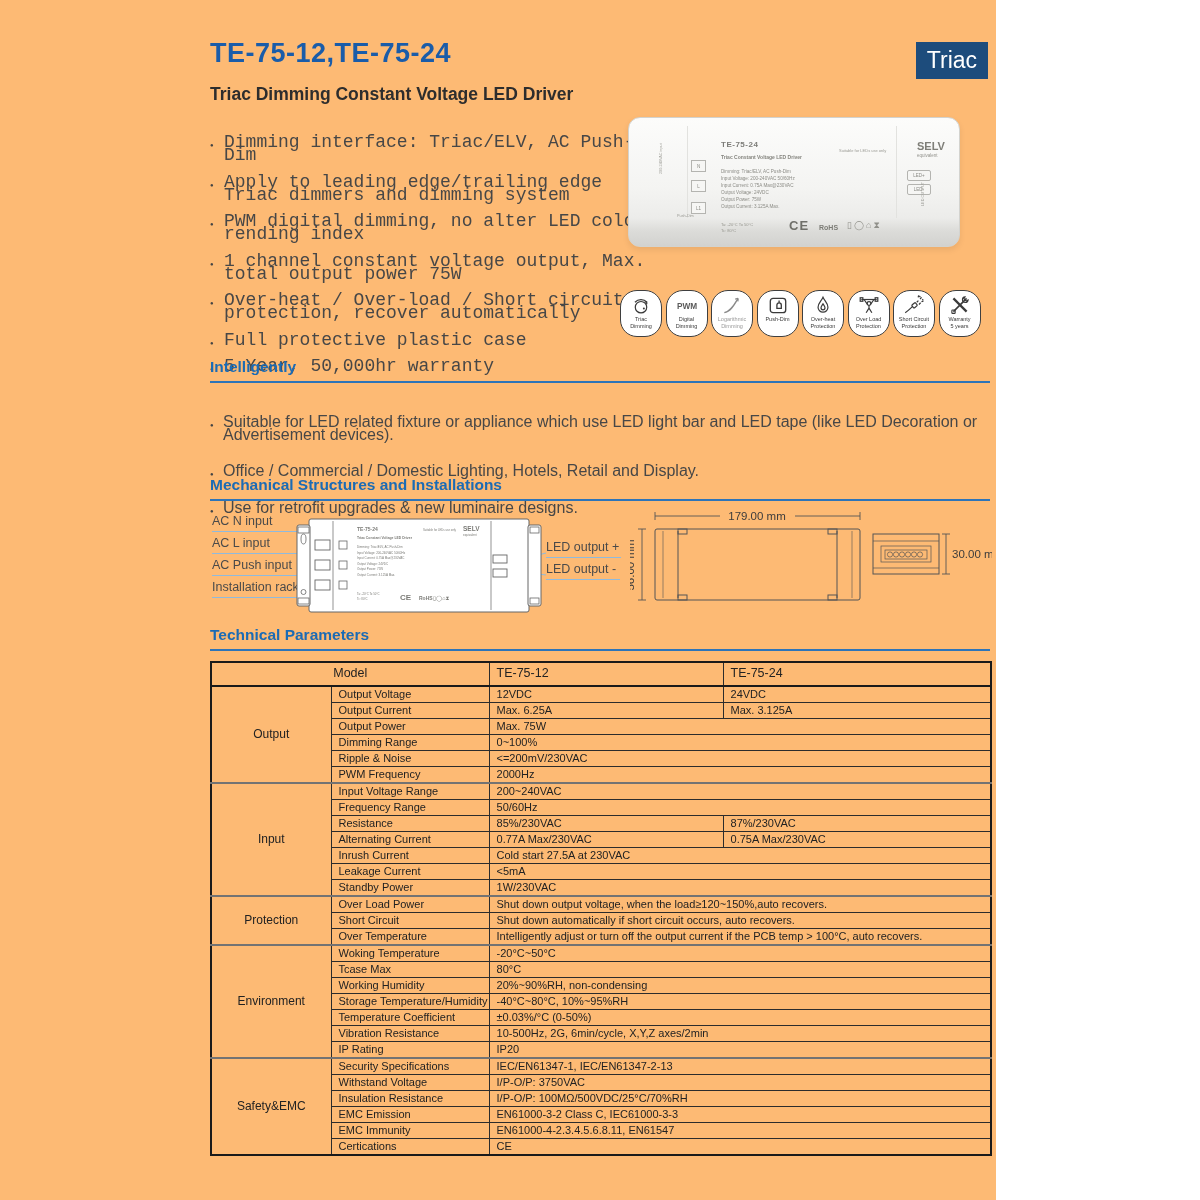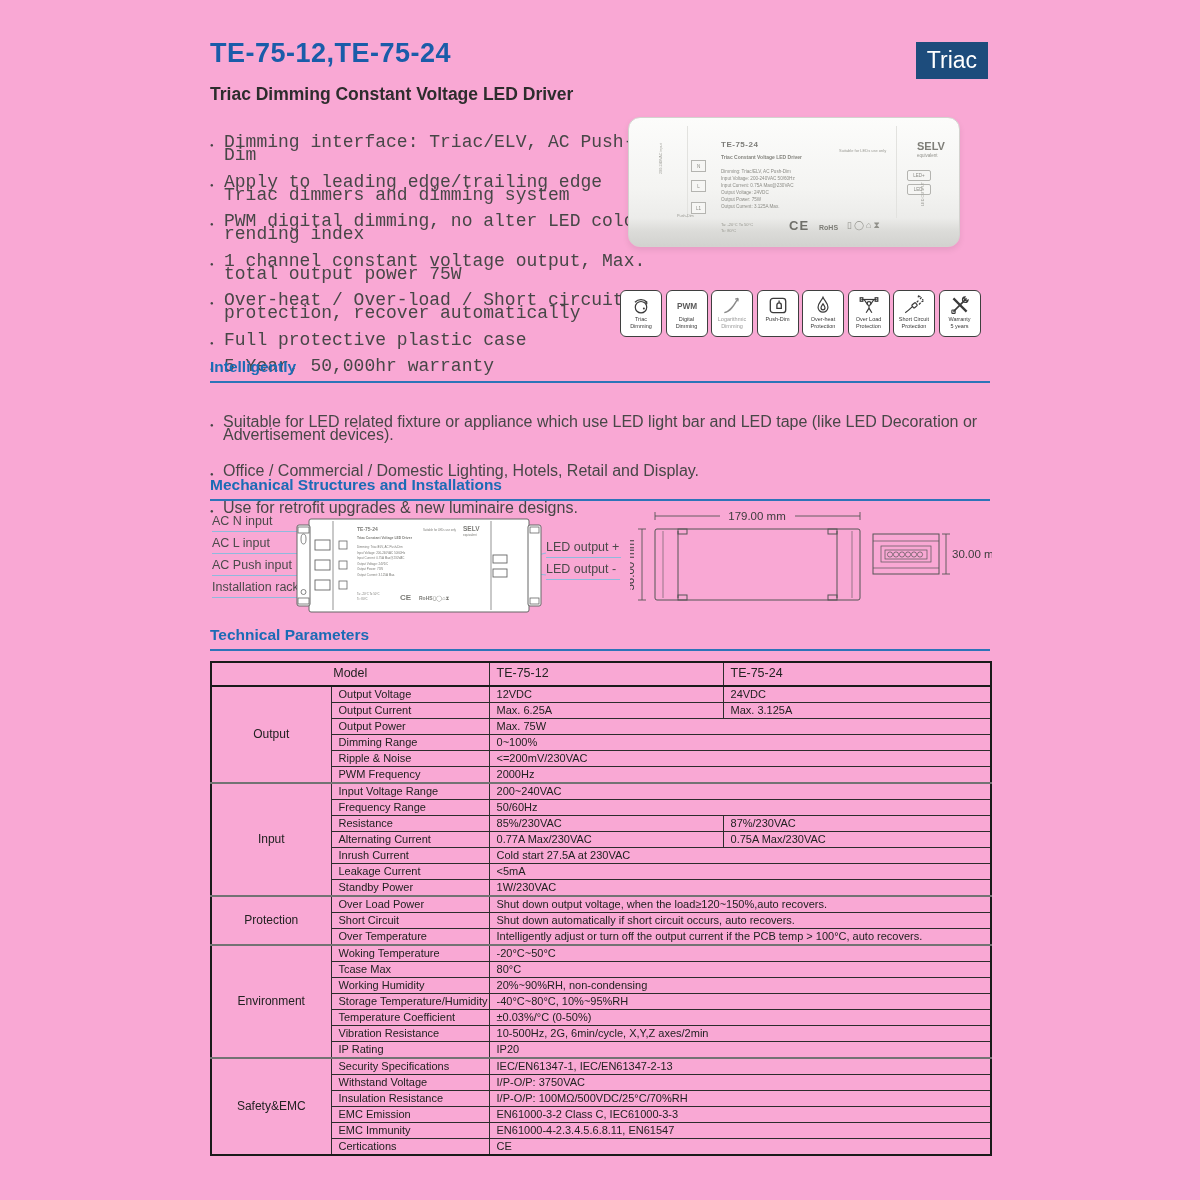--- a/index.html
+++ b/index.html
@@ -1,17 +1,17 @@
 <!DOCTYPE html>
 <html><head>
 <meta charset="utf-8">
 <style>
   html,body{margin:0;padding:0;background:#ffffff;}
   body{font-family:"Liberation Sans", sans-serif; color:#333;}
-  #page{position:relative;width:1200px;height:1200px;background:#f9a8d4;overflow:hidden;}
+  #page{position:relative;width:996px;height:1200px;background:#fdba74;overflow:hidden;}
   .abs{position:absolute;}
 
   
   .title{left:210px;top:38px;font-size:27px;font-weight:bold;color:#1a5ca9;letter-spacing:.5px;}
   .logo{left:916px;top:42px;width:72px;height:37px;background:#1d4c7c;color:#fff;
         display:flex;align-items:center;justify-content:center;font-size:23px;}
   .subtitle{left:210px;top:84px;font-size:17.5px;font-weight:bold;color:#2d2d2d;}
 
   
   ul.plain{list-style:none;margin:0;padding:0;}
@@ -37,21 +37,21 @@
   .ph-rohs{left:190px;top:106px;font-size:7px;font-weight:bold;color:#7c7c76;}
   .ph-certs{left:218px;top:102px;font-size:9px;color:#90908a;letter-spacing:2px;}
   .term{position:absolute;border:1px solid #b4b4b0;background:#f6f6f4;color:#8a8a84;
         font-size:4.5px;display:flex;align-items:center;justify-content:center;}
   .ph-push{left:48px;top:96px;font-size:3.8px;color:#9a9a94;}
   .ph-rot-l{left:30px;top:56px;font-size:3.8px;color:#a0a09a;transform:rotate(-90deg);transform-origin:left top;}
   .ph-rot-r{right:14px;top:88px;font-size:3.8px;color:#a0a09a;transform:rotate(-90deg);transform-origin:left top;}
 
   
   .badges{left:620px;top:290px;display:flex;gap:3.5px;}
-  .badge{width:42px;height:47px;border:1.5px solid #3f3f3f;border-radius:6px;background:#fff;
+  .badge{width:42px;height:47px;border:1.5px solid #3f3f3f;border-radius:17px;background:#fff;
          display:flex;flex-direction:column;align-items:center;justify-content:flex-start;padding-top:3px;box-sizing:border-box;}
   .badge svg{width:22px;height:22px;}
   .badge .bl{font-size:5.5px;line-height:6.5px;color:#3a3a3a;text-align:center;}
   .badge.gray .bl{color:#9a9a9a;}
 
   
   .sec-h{font-size:15.5px;font-weight:600;color:#1b6bb5;}
   .rule{height:2px;background:#2d74b8;width:780px;left:210px;}
 
   .apps{left:210px;top:392px;width:790px;}

